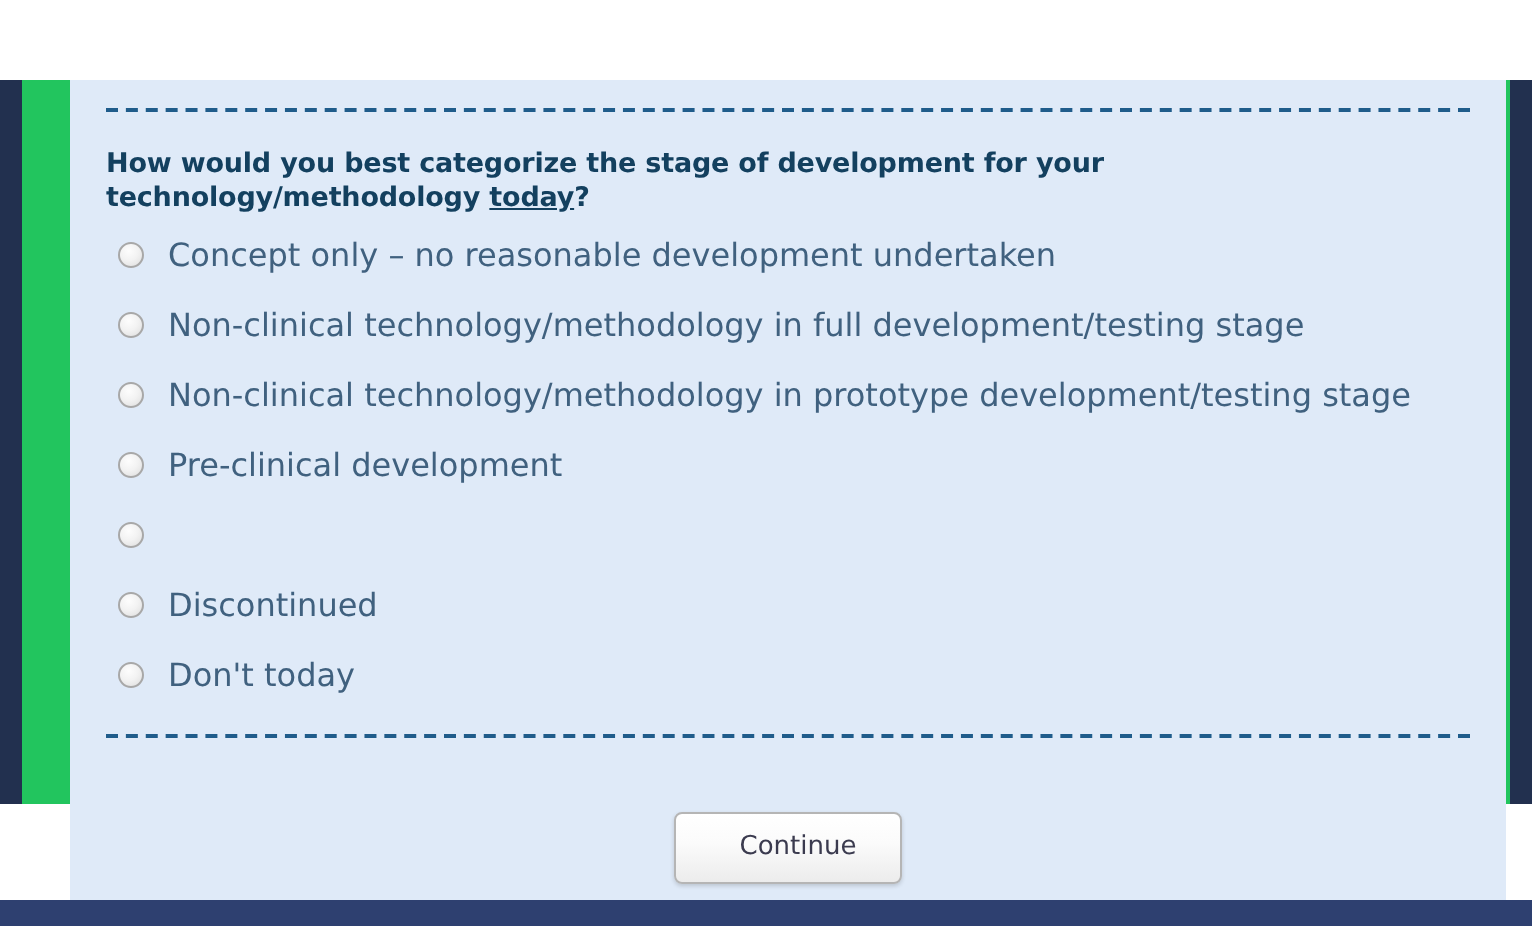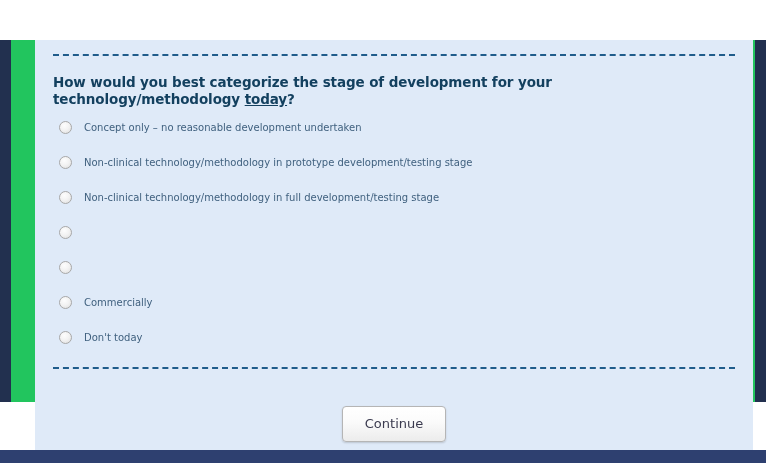--- a/index.html
+++ b/index.html
@@ -90,39 +90,39 @@
     height: 13px;
     border-radius: 50%;
     background: radial-gradient(circle at 40% 32%, #fdfdfd 0%, #f2f2f2 48%, #dcdcdc 100%);
     border: 1px solid #a8a8a8;
     box-sizing: border-box;
     flex: 0 0 auto;
     margin-left: 6px;
   }
   .option-label {
     margin-left: 12px;
-    font-size: 10px;
+    font-size: 16px;
     color: #40617f;
     line-height: 15px;
     white-space: nowrap;
   }
 
   .continue-wrap {
     position: absolute;
     left: 0;
     top: 366px;
     width: 718px;
     display: flex;
     justify-content: center;
   }
   .continue-button {
     font-family: "DejaVu Sans", sans-serif;
     font-size: 13px;
     color: #3b3b4f;
-    padding: 10px 22px 11px 22px;
+    padding: 10px 22px 11px 32px;
     border: 1px solid #b5b5b5;
     border-radius: 4px;
     background: linear-gradient(to bottom, #ffffff 0%, #fbfbfb 42%, #ececec 100%);
     box-shadow: 0 1px 2px rgba(0,0,0,0.16);
     cursor: pointer;
     line-height: 1;
   }
 </style>
 </head>
 <body>
@@ -137,39 +137,40 @@
 
     <div class="options">
 
       <div class="option-row">
         <span class="radio"></span>
         <span class="option-label">Concept only – no reasonable development undertaken</span>
       </div>
 
       <div class="option-row">
         <span class="radio"></span>
+        <span class="option-label">Non-clinical technology/methodology in full development/testing stage</span>
+      </div>
+
+      <div class="option-row">
+        <span class="radio"></span>
         <span class="option-label">Non-clinical technology/methodology in prototype development/testing stage</span>
       </div>
 
       <div class="option-row">
         <span class="radio"></span>
-        <span class="option-label">Non-clinical technology/methodology in full development/testing stage</span>
+        <span class="option-label">Pre-clinical development</span>
       </div>
 
       <div class="option-row">
         <span class="radio"></span>
       </div>
 
       <div class="option-row">
         <span class="radio"></span>
-      </div>
-
-      <div class="option-row">
-        <span class="radio"></span>
-        <span class="option-label">Commercially</span>
+        <span class="option-label">Discontinued</span>
       </div>
 
       <div class="option-row">
         <span class="radio"></span>
         <span class="option-label">Don't today</span>
       </div>
 
     </div>
 
     <div class="rule rule-bottom"></div>

